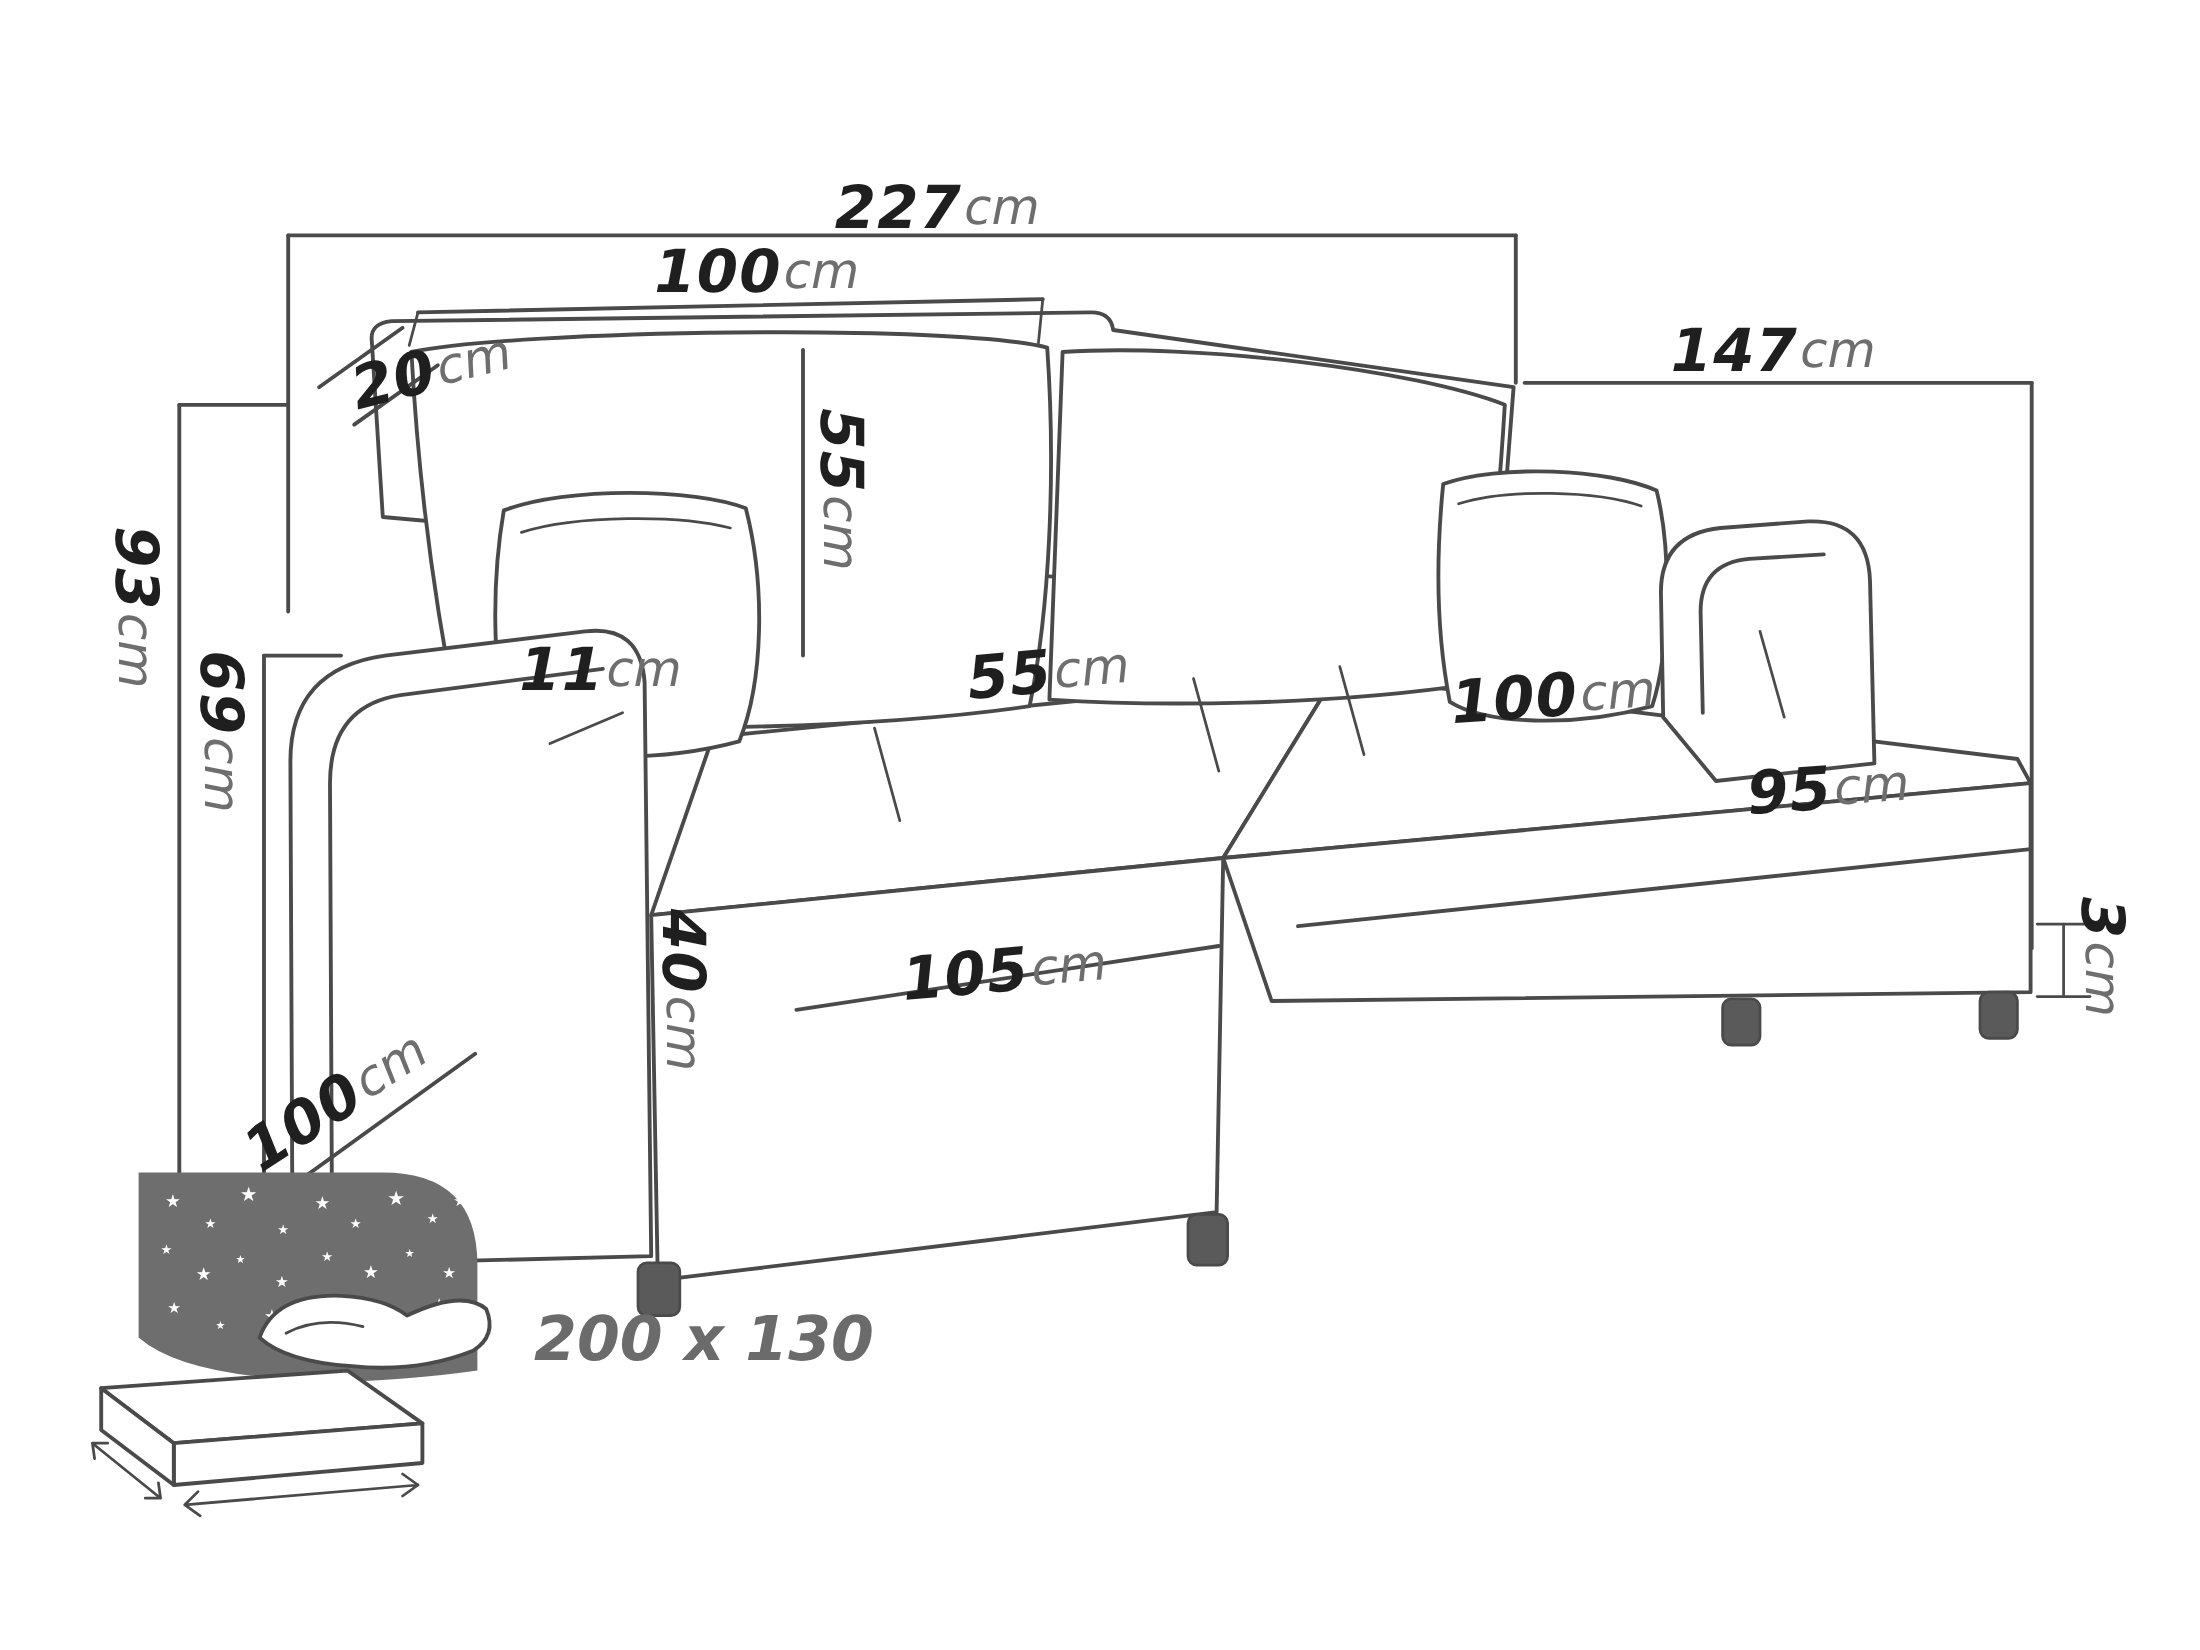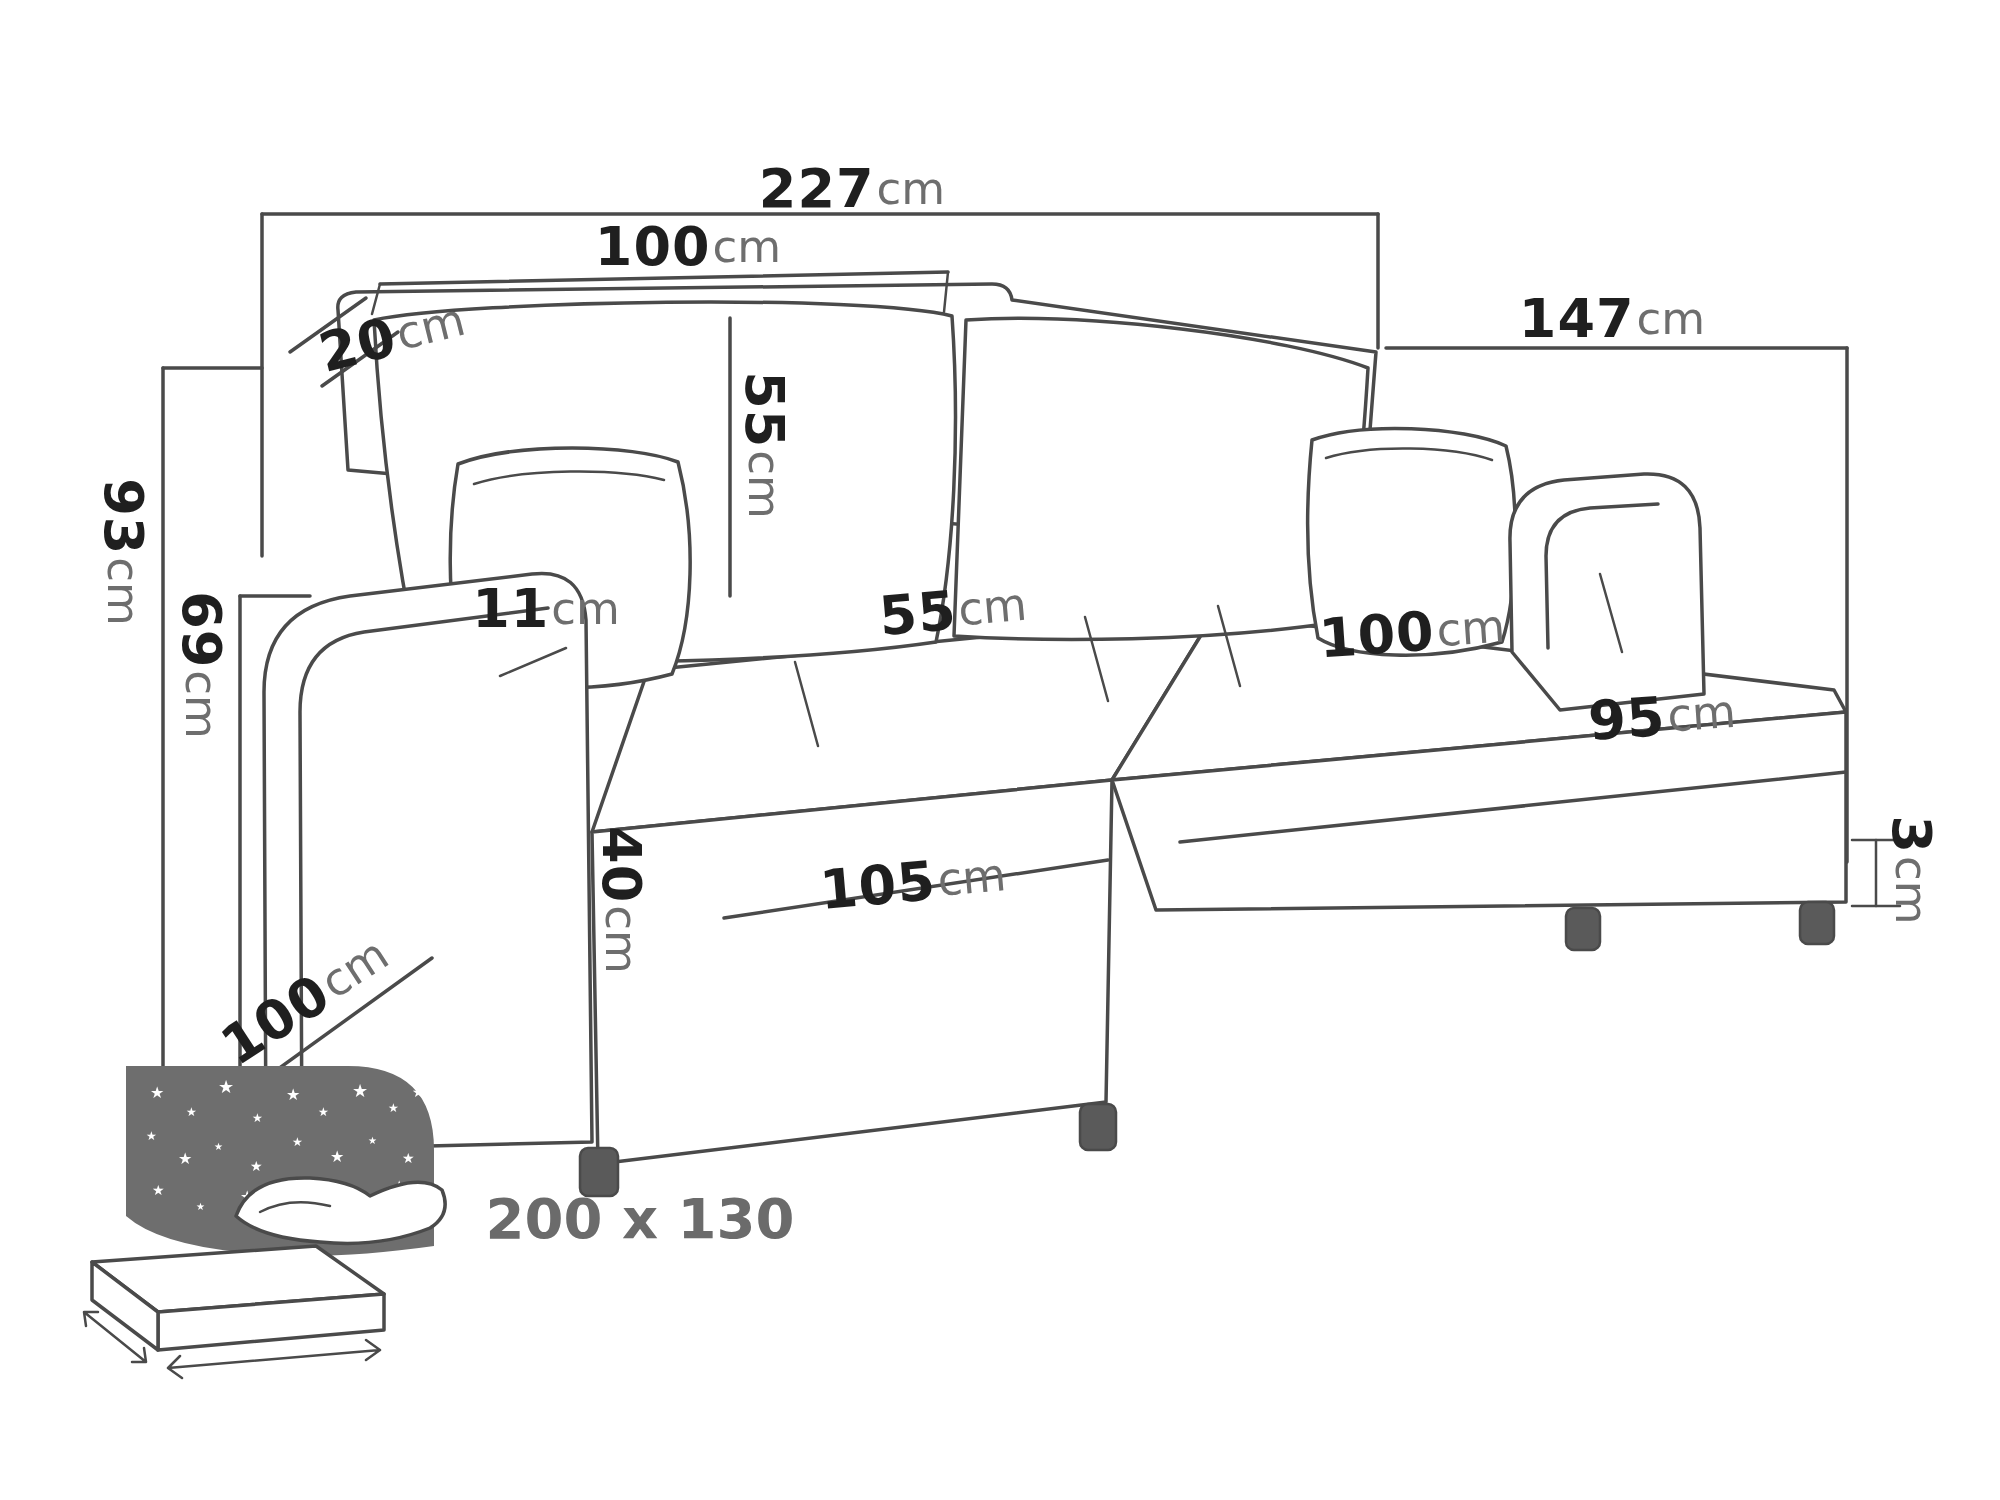--- a/index.html
+++ b/index.html
@@ -1,17 +1,17 @@
 <!DOCTYPE html>
 <html><head>
 <meta charset="utf-8">
 <style>
   html,body{margin:0;padding:0;background:#ffffff;}
   #canvas{position:relative;width:2000px;height:1500px;background:#ffffff;overflow:hidden;
-          font-family:"DejaVu Sans", sans-serif;}
+          font-family:"DejaVu Sans", sans-serif;font-style:italic;}
   svg{position:absolute;left:0;top:0;}
   .ln{stroke:#4a4a4a;stroke-width:3.5;fill:none;stroke-linecap:round;stroke-linejoin:round;}
   .thin{stroke:#4a4a4a;stroke-width:2.5;fill:none;stroke-linecap:round;}
   .fillw{fill:#ffffff;stroke:#4a4a4a;stroke-width:3.5;stroke-linejoin:round;}
   .dark{fill:#6e6e6e;stroke:none;}
   .leg{fill:#5a5a5a;stroke:#4a4a4a;stroke-width:2.5;}
   text{font-family:"DejaVu Sans", sans-serif;dominant-baseline:central;}
   .num{font-weight:700;font-size:54px;fill:#1f1f1f;letter-spacing:1px;}
   .unit{font-weight:400;font-size:45px;fill:#6e6e6e;}
   .dimlabel{text-anchor:middle;font-size:54px;}

